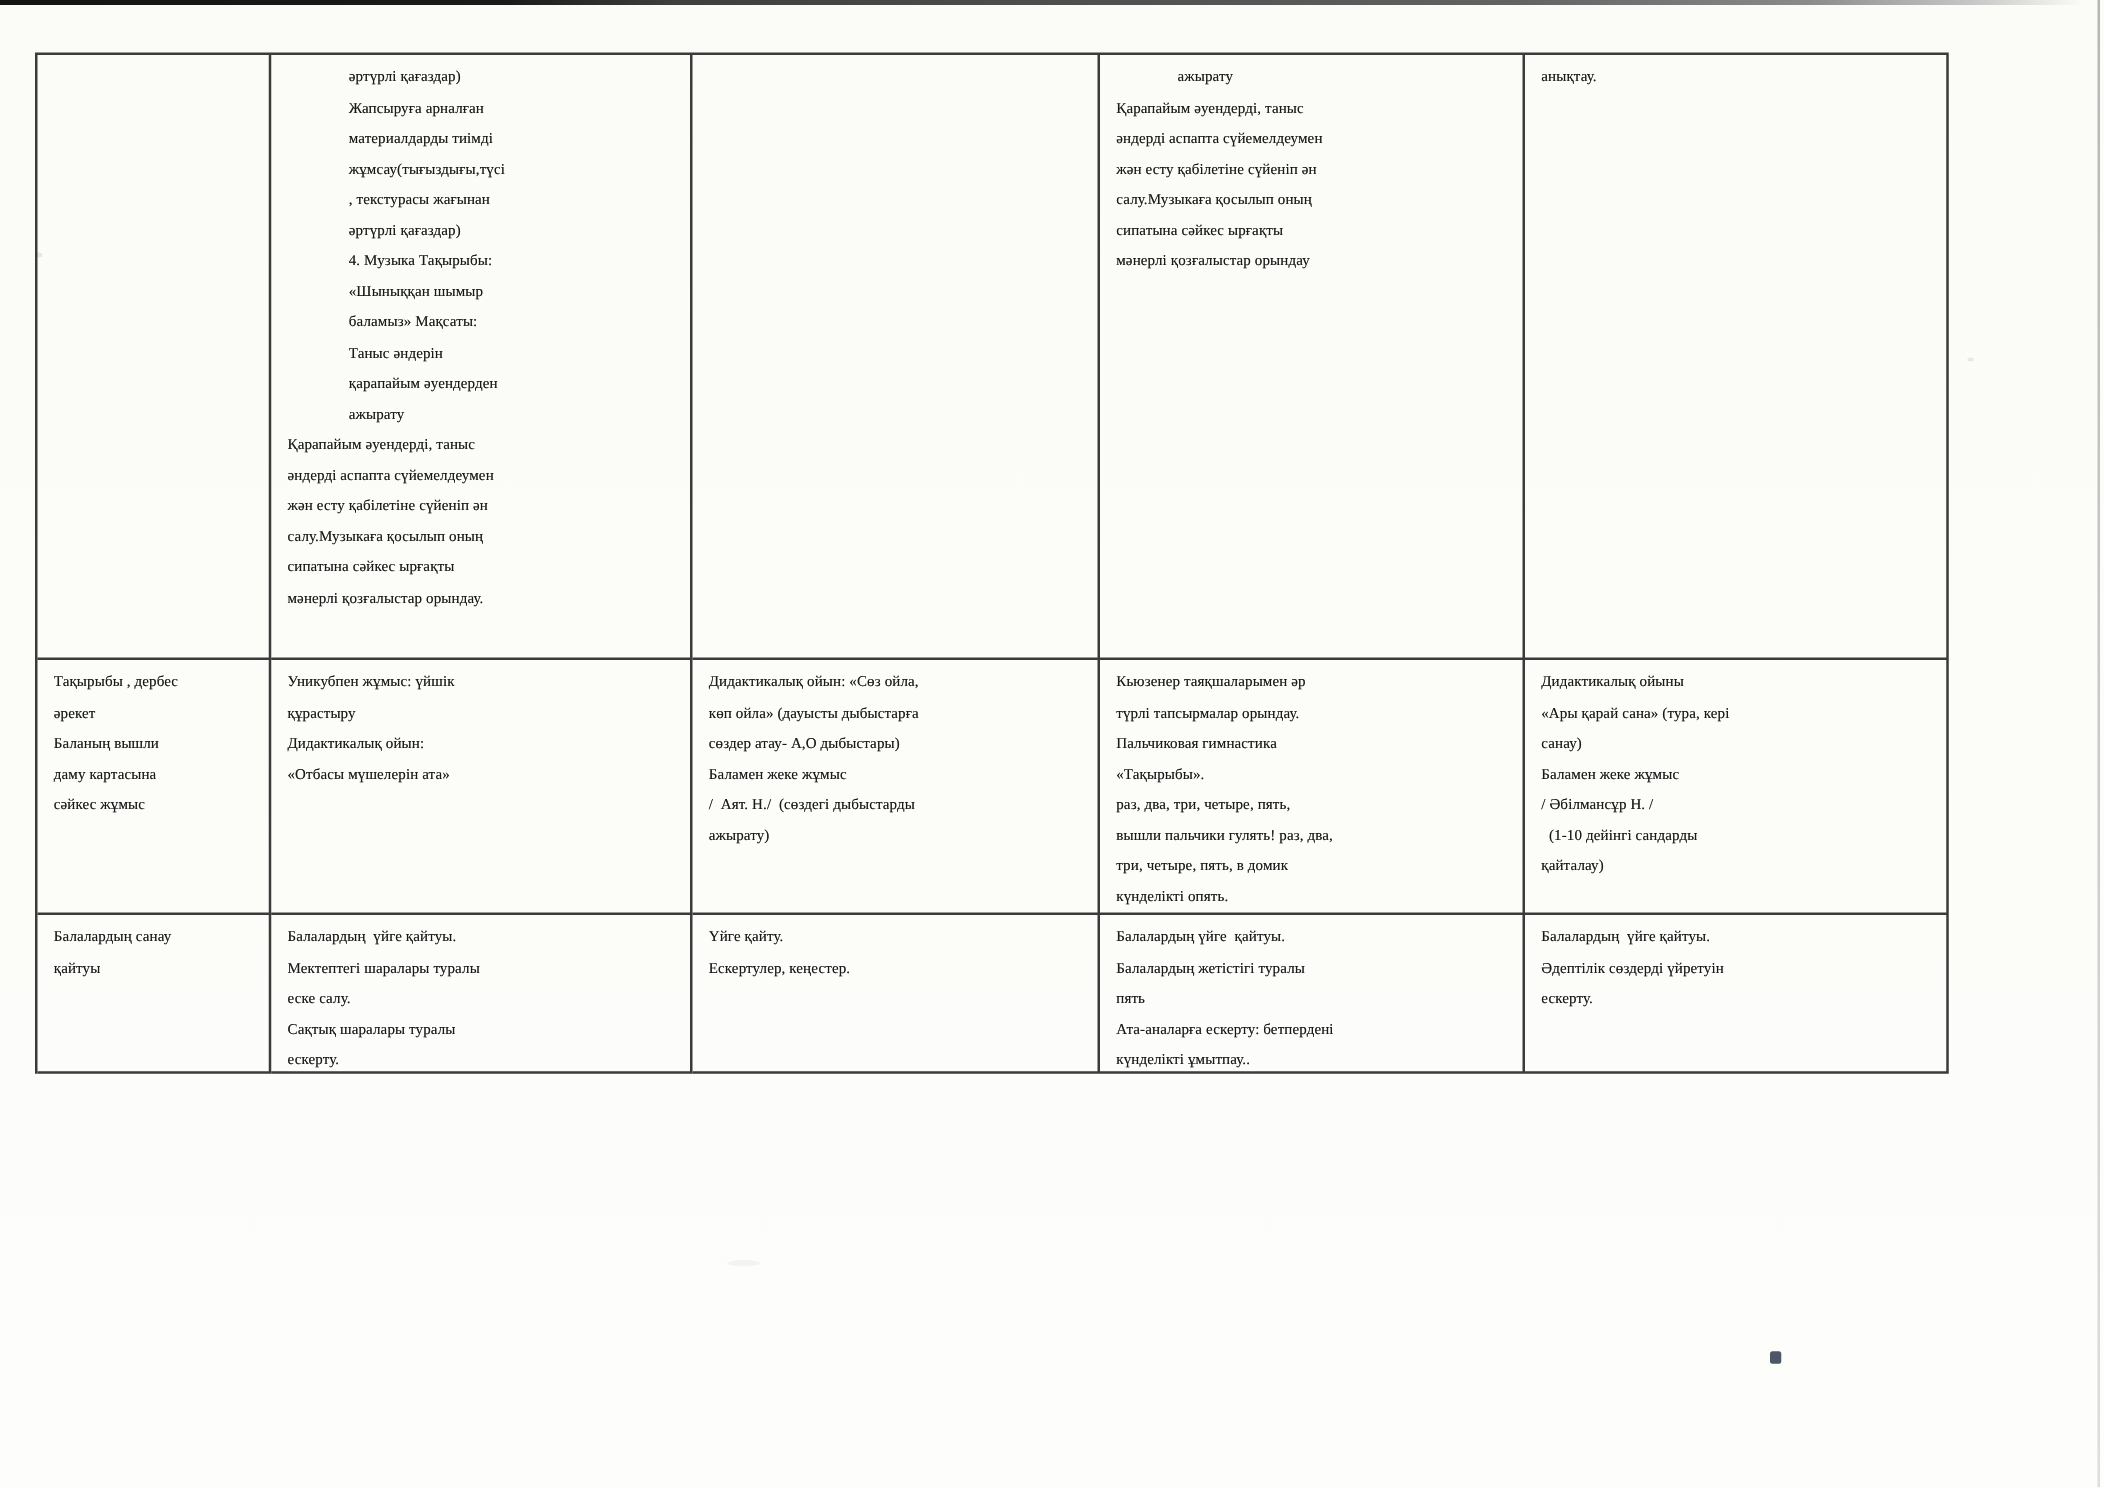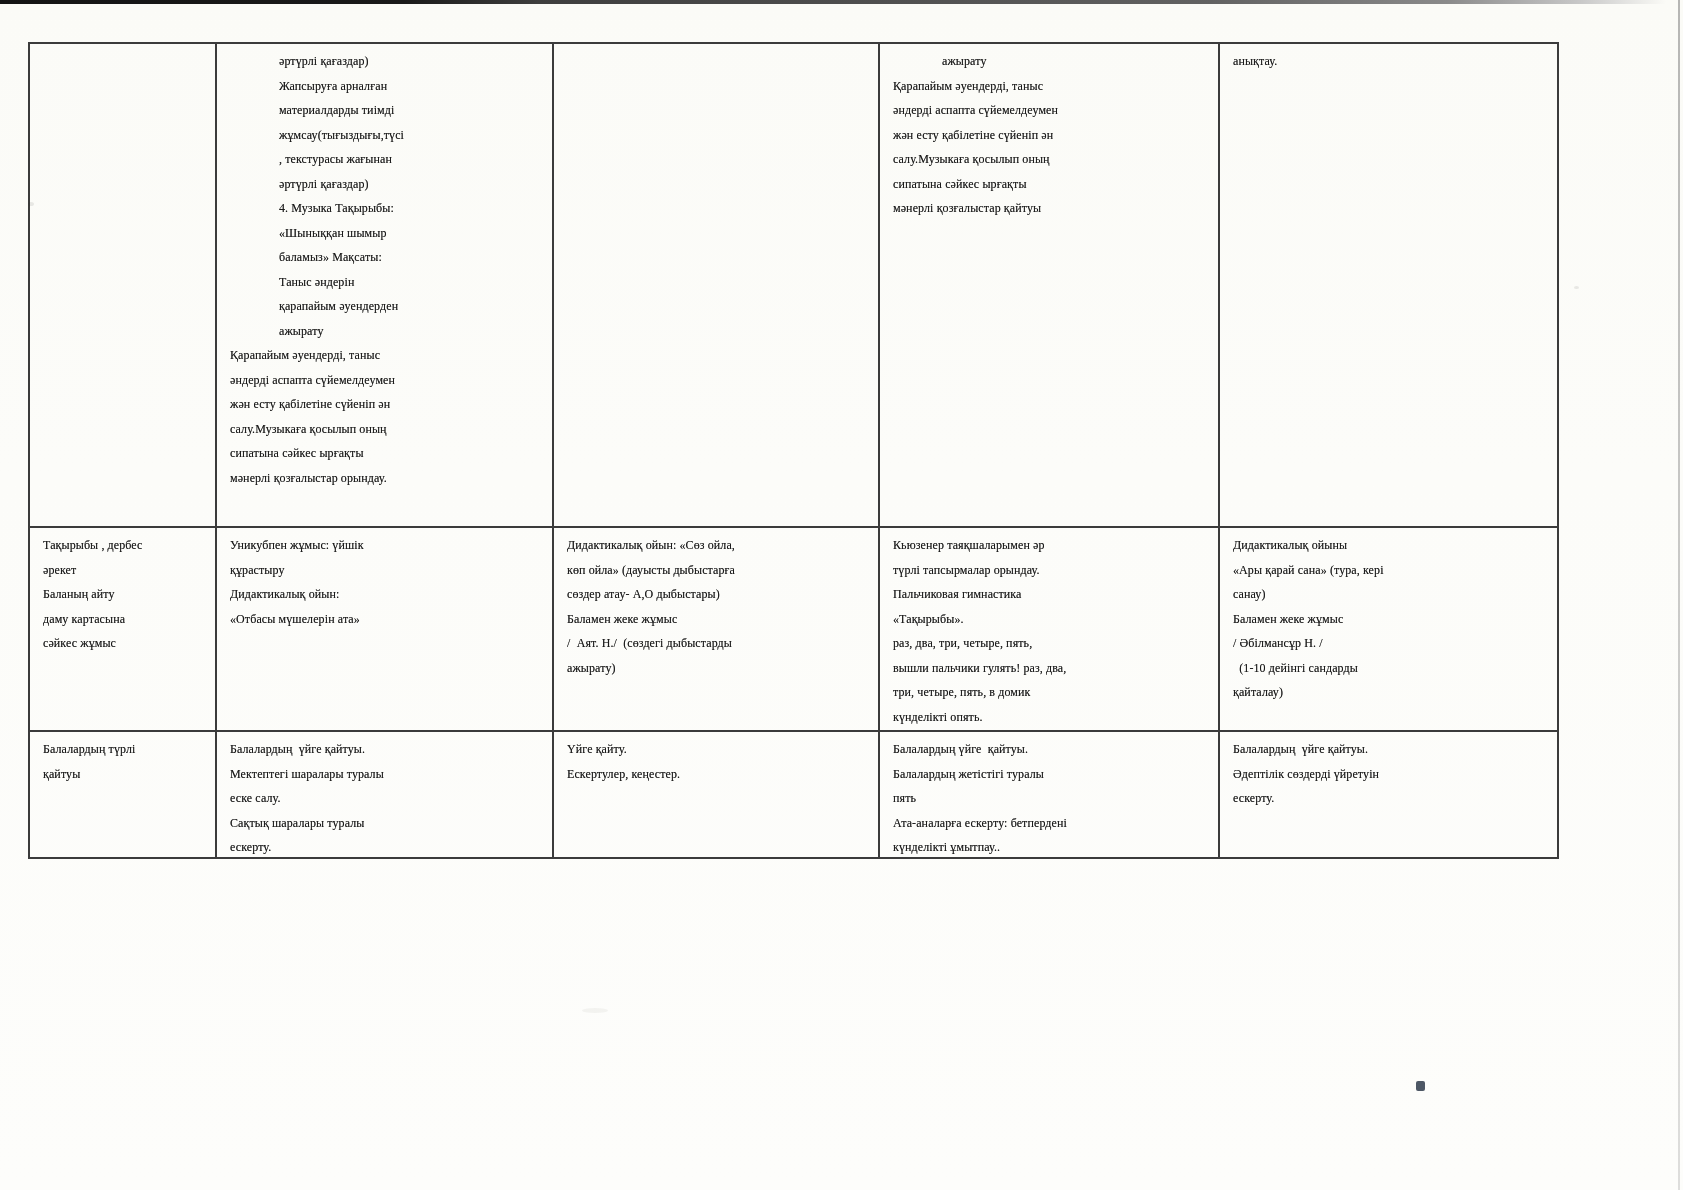--- a/index.html
+++ b/index.html
@@ -110,32 +110,32 @@
       </div><div class="cell"></div><div class="cell">
         <div class="block indent">
           <div class="line">ажырату</div>
         </div>
         <div class="block">
           <div class="line">Қарапайым әуендерді, таныс</div>
           <div class="line">әндерді аспапта сүйемелдеумен</div>
           <div class="line">жән есту қабілетіне сүйеніп ән</div>
           <div class="line">салу.Музыкаға қосылып оның</div>
           <div class="line">сипатына сәйкес ырғақты</div>
-          <div class="line">мәнерлі қозғалыстар қайтуы</div>
+          <div class="line">мәнерлі қозғалыстар орындау</div>
         </div>
       </div><div class="cell">
         <div class="block">
           <div class="line">анықтау.</div>
         </div>
       </div></div>
     <div class="row"><div class="cell">
         <div class="block">
           <div class="line">Тақырыбы , дербес</div>
           <div class="line">әрекет</div>
-          <div class="line">Баланың айту</div>
+          <div class="line">Баланың вышли</div>
           <div class="line">даму картасына</div>
           <div class="line">сәйкес жұмыс</div>
         </div>
       </div><div class="cell">
         <div class="block">
           <div class="line">Уникубпен жұмыс: үйшік</div>
           <div class="line">құрастыру</div>
           <div class="line">Дидактикалық ойын:</div>
           <div class="line">«Отбасы мүшелерін ата»</div>
         </div>
@@ -165,21 +165,21 @@
           <div class="line">«Ары қарай сана» (тура, кері</div>
           <div class="line">санау)</div>
           <div class="line">Баламен жеке жұмыс</div>
           <div class="line">/ Әбілмансұр Н. /</div>
           <div class="line">  (1-10 дейінгі сандарды</div>
           <div class="line">қайталау)</div>
         </div>
       </div></div>
     <div class="row"><div class="cell">
         <div class="block">
-          <div class="line">Балалардың түрлі</div>
+          <div class="line">Балалардың санау</div>
           <div class="line">қайтуы</div>
         </div>
       </div><div class="cell">
         <div class="block">
           <div class="line">Балалардың  үйге қайтуы.</div>
           <div class="line">Мектептегі шаралары туралы</div>
           <div class="line">еске салу.</div>
           <div class="line">Сақтық шаралары туралы</div>
           <div class="line">ескерту.</div>
         </div>

